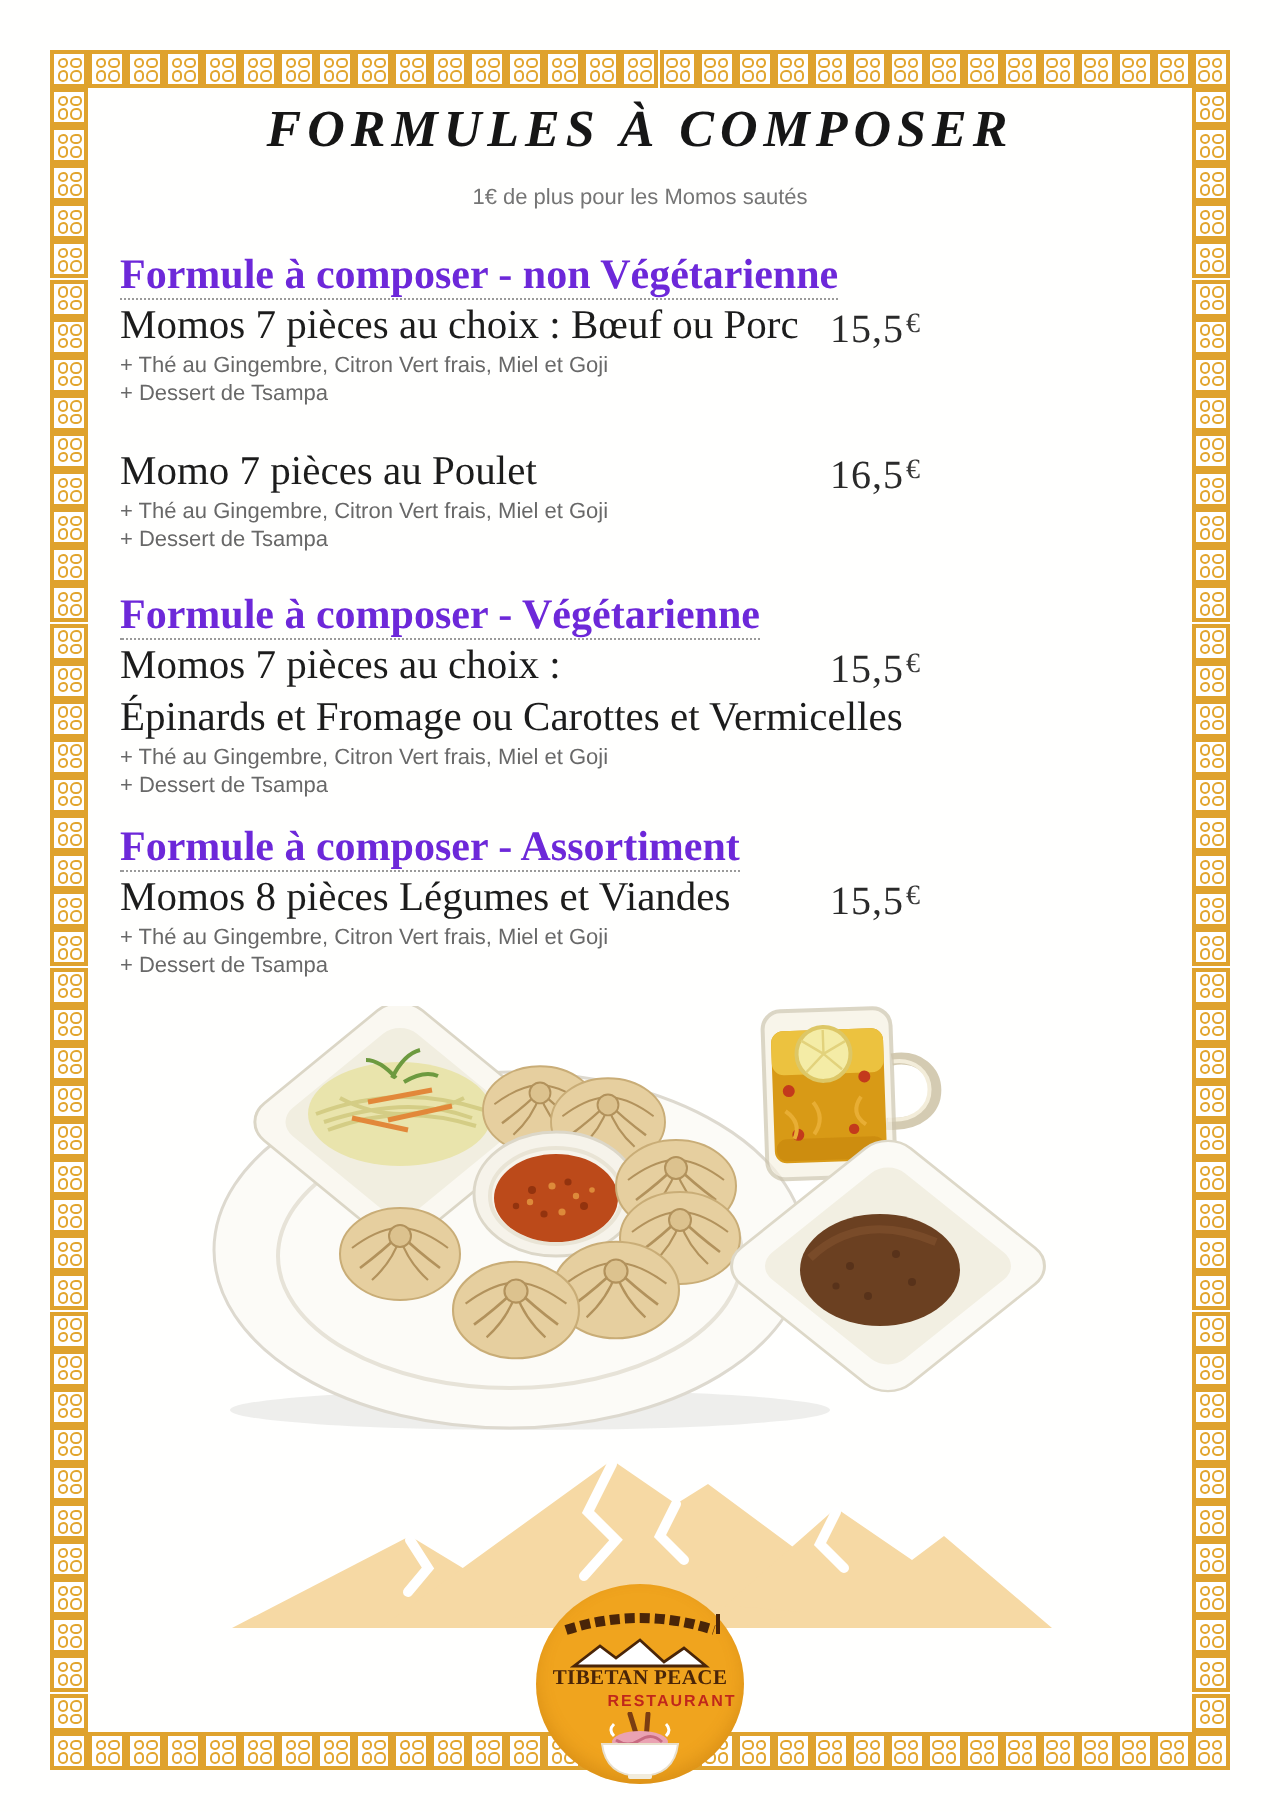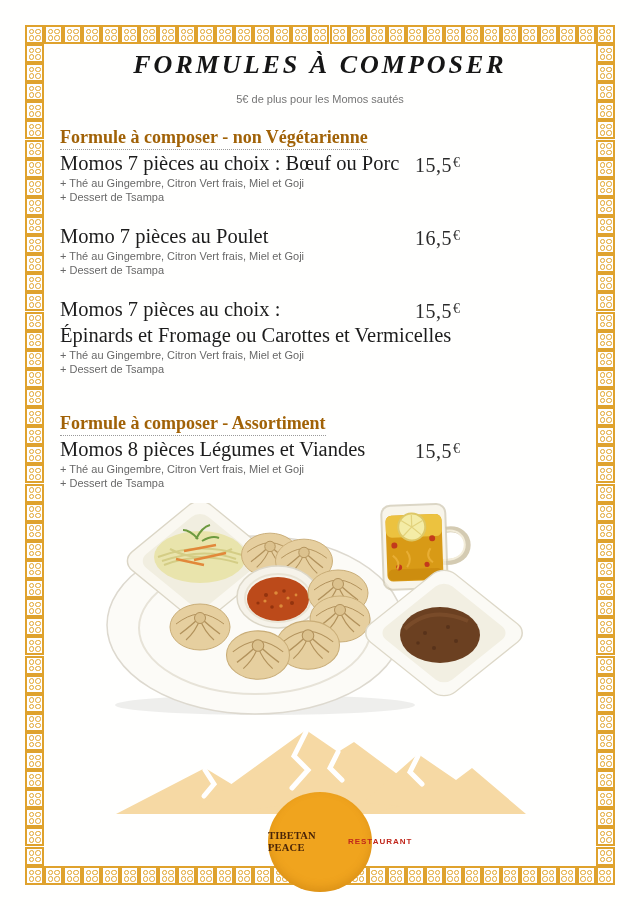--- a/index.html
+++ b/index.html
@@ -16,33 +16,33 @@
   .tile i{display:block;border:1.4px solid #e2a52e;background:#fff;border-radius:55% 45% 50% 50%;}
   
   .title{position:absolute;left:0;top:50px;width:100%;text-align:center;
          font-size:26px;font-style:italic;font-weight:bold;letter-spacing:3px;color:#161616;}
   .subtitle{position:absolute;left:0;top:93px;width:100%;text-align:center;
             font-family:"Liberation Sans",sans-serif;font-size:11px;color:#757575;}
   
   .content{position:absolute;left:60px;top:0;width:470px;}
   .section{position:absolute;left:0;width:470px;}
   #s1{top:126px;} #s2{top:223px;} #s3{top:296px;} #s4{top:412px;}
-  .heading{display:inline-block;font-size:18px;font-weight:bold;color:#a16207;
+  .heading{display:inline-block;font-size:21px;font-weight:bold;color:#6d28d9;
            border-bottom:1px dotted #9a9a9a;padding-bottom:1px;line-height:22px;}
   .item-line{position:relative;font-size:20.5px;color:#1c1c1c;line-height:26px;white-space:nowrap;}
   .price{position:absolute;left:355px;top:0;font-size:20px;color:#2a2a2a;letter-spacing:.5px;}
   .euro{font-size:14px;color:#3a3a3a;vertical-align:5px;margin-left:1px;}
   .detail{font-family:Liberation Sans, sans-serif;font-size:11px;color:#686868;line-height:14px;}
   .detail:first-of-type{margin-top:3px;}
   
   .photo{position:absolute;left:100px;top:503px;width:440px;height:215px;z-index:1;}
   .mountain{position:absolute;left:110px;top:726px;width:420px;height:92px;z-index:1;}
   
   .logo{position:absolute;left:268px;top:792px;width:104px;height:100px;background:#f0a41e;
-        border-radius:50%;z-index:6;display:flex;align-items:center;
+        border-radius:50%;z-index:6;display:flex;flex-direction:column;align-items:center;
         box-shadow:inset 0 -4px 8px rgba(160,90,0,.25);}
   .logo-script{margin-top:7px;}
   .logo-name{font-size:10.5px;font-weight:bold;color:#4a2508;letter-spacing:.2px;line-height:12px;}
   .logo-sub{font-family:"Liberation Sans",sans-serif;font-size:8px;font-weight:bold;color:#c0271b;
             letter-spacing:1px;line-height:10px;padding-left:32px;}
 </style>
 </head>
 <body>
 
 <div class="page">
@@ -938,21 +938,21 @@
       </span>
       <span class="tile">
         <i></i>
         <i></i>
         <i></i>
         <i></i>
       </span>
     </div>
 
   <div class="title">FORMULES À COMPOSER</div>
-  <div class="subtitle">5€ de plus pour les Momos sautés</div>
+  <div class="subtitle">1€ de plus pour les Momos sautés</div>
 
   <div class="content">
 
     <div id="s1" class="section">
       <div><span class="heading">Formule à composer - non Végétarienne</span></div>
       <div class="item-line">
         <span>Momos 7 pièces au choix : Bœuf ou Porc</span>
         <span class="price"><span>15,5</span><span class="euro">€</span></span>
       </div>
       <div class="detail">+ Thé au Gingembre, Citron Vert frais, Miel et Goji</div>
@@ -962,20 +962,21 @@
     <div id="s2" class="section">
       <div class="item-line">
         <span>Momo 7 pièces au Poulet</span>
         <span class="price"><span>16,5</span><span class="euro">€</span></span>
       </div>
       <div class="detail">+ Thé au Gingembre, Citron Vert frais, Miel et Goji</div>
       <div class="detail">+ Dessert de Tsampa</div>
     </div>
 
     <div id="s3" class="section">
+      <div><span class="heading">Formule à composer - Végétarienne</span></div>
       <div class="item-line">
         <span>Momos 7 pièces au choix :</span>
         <span class="price"><span>15,5</span><span class="euro">€</span></span>
       </div>
       <div class="item-line">Épinards et Fromage ou Carottes et Vermicelles</div>
       <div class="detail">+ Thé au Gingembre, Citron Vert frais, Miel et Goji</div>
       <div class="detail">+ Dessert de Tsampa</div>
     </div>
 
     <div id="s4" class="section">

